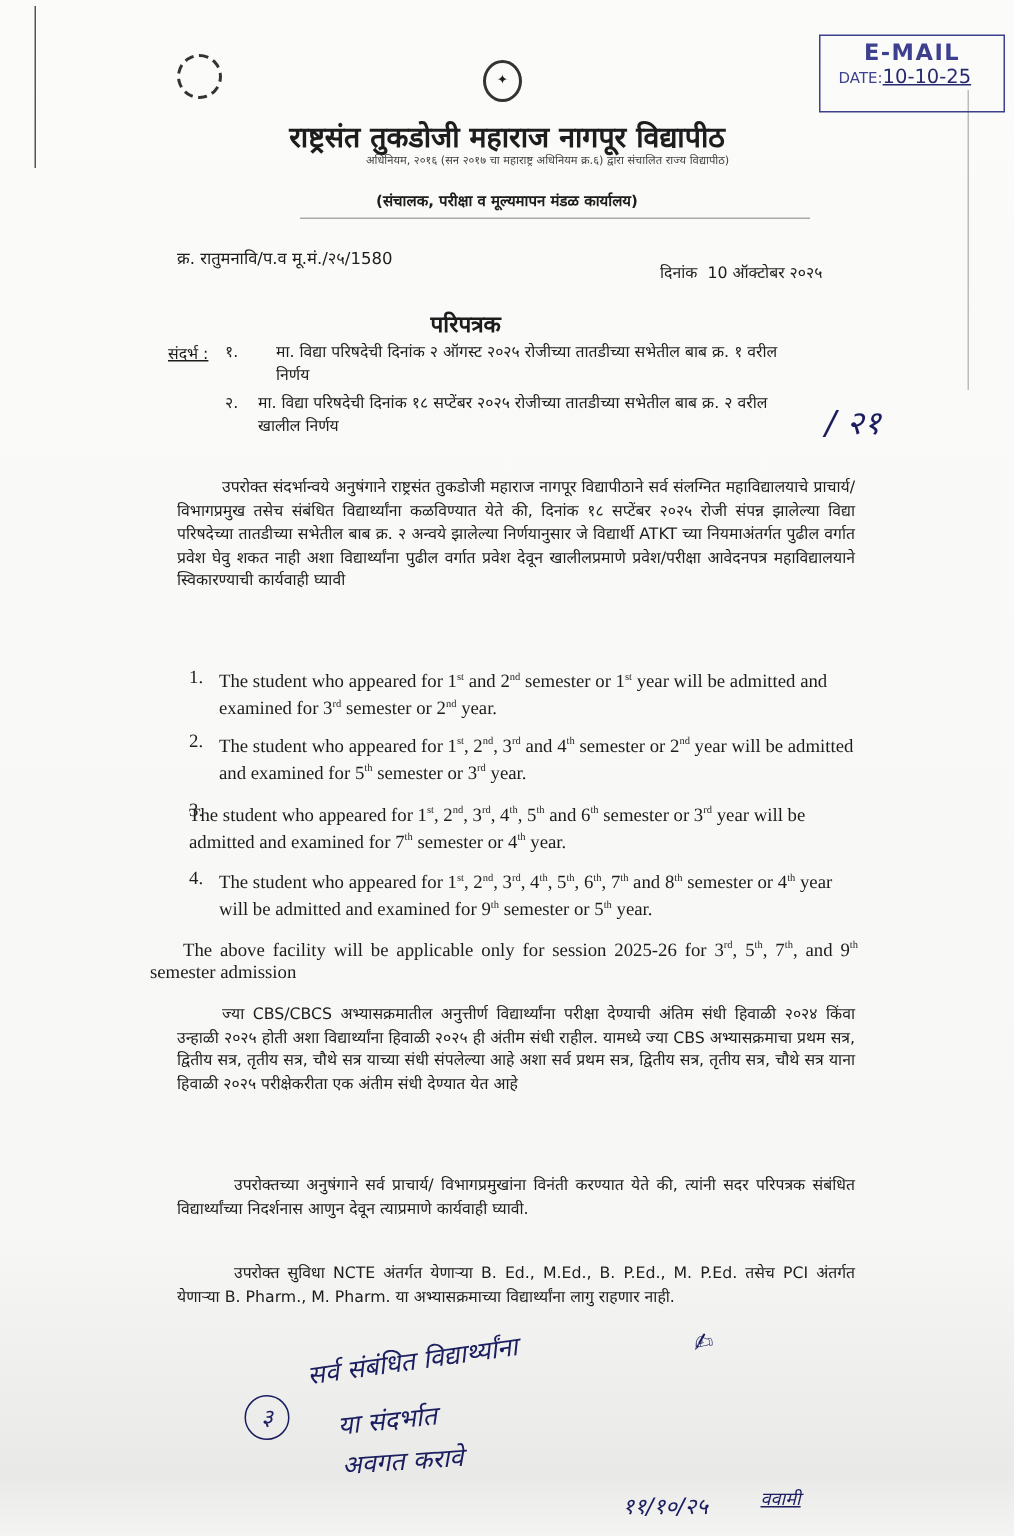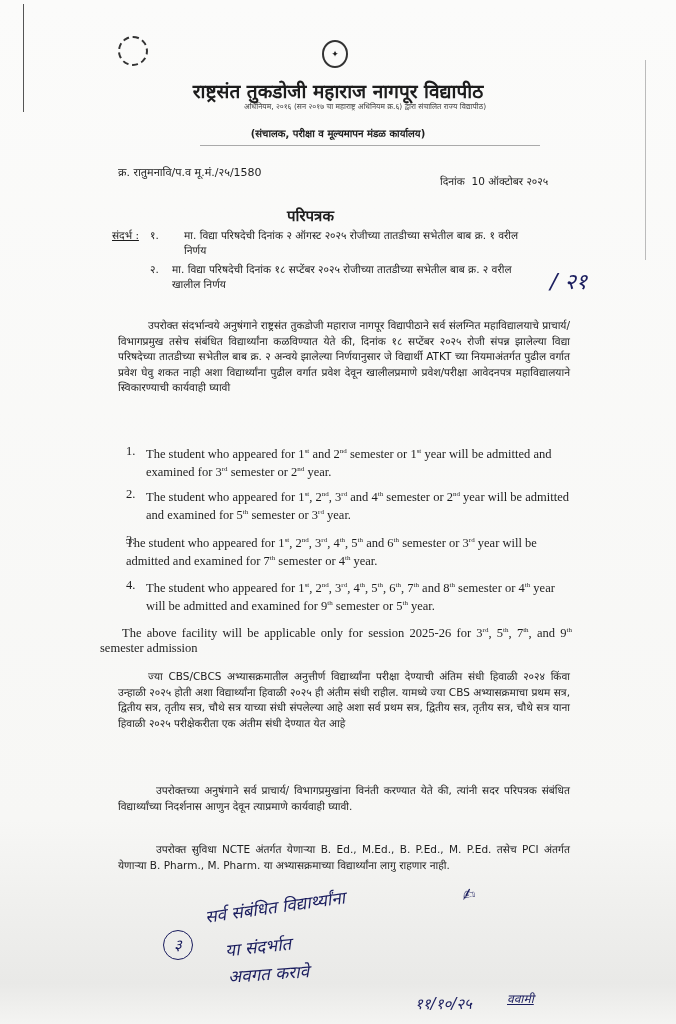--- a/index.html
+++ b/index.html
@@ -37,20 +37,26 @@
 </head>
 <body>
 
 <div class="page">
   <div class="margin-line"></div>
   <div class="right-line"></div>
 
   <div class="abs logo-left"></div>
   <div class="abs logo-center">✦</div>
 
+  <div class="abs stamp">
+    <div class="t">E-MAIL</div>
+    <div class="d">
+      <span style="font-size:10px;text-decoration:none;color:#3d3f8f">DATE:</span><span>10-10-25</span>
+    </div>
+  </div>
 
   <div class="abs uni-title dev">राष्ट्रसंत तुकडोजी महाराज नागपूर विद्यापीठ</div>
   <div class="abs sub1 dev">
     <div>अधिनियम, २०१६ (सन २०१७ चा महाराष्ट्र अधिनियम क्र.६) द्वारा संचालित राज्य विद्यापीठ)</div>
   </div>
   <div class="abs office dev">(संचालक, परीक्षा व मूल्यमापन मंडळ कार्यालय)</div>
   <div class="abs rule"></div>
 
   <div class="abs ref dev">क्र. रातुमनावि/प.व मू.मं./२५/1580</div>
   <div class="abs date dev">

